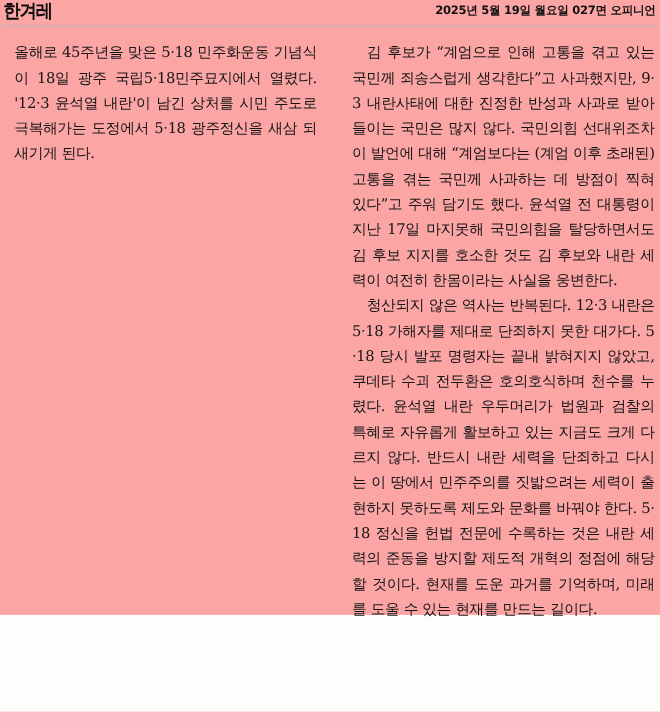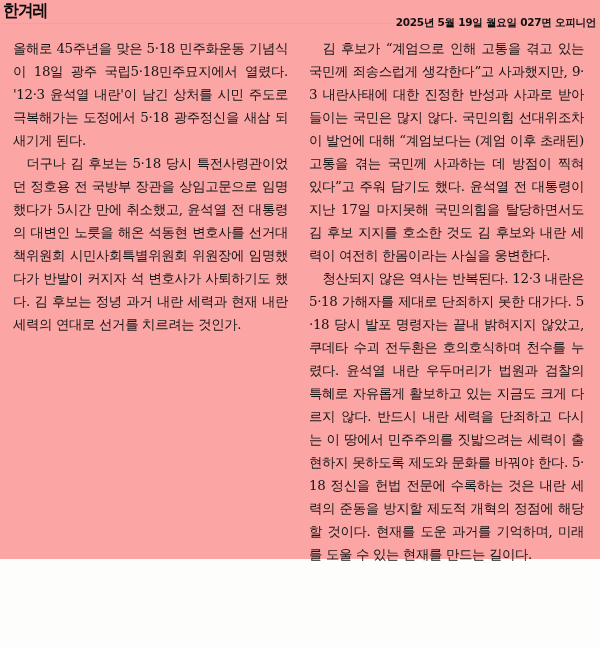--- a/index.html
+++ b/index.html
@@ -47,21 +47,21 @@
     white-space: nowrap;
   }
   .dateline {
     font-family: "DejaVu Sans", sans-serif;
     font-weight: 700;
     font-size: 10.5px;
     line-height: 16px;
     letter-spacing: -0.25px;
     color: #111;
     white-space: nowrap;
-    padding-top: 13px;
+    padding-top: 1px;
   }
   .rule {
     height: 1px;
     background: #b9b9b4;
     margin: 2px 2px 0 2px;
   }
 
   
   .headline-wrap {
     padding-top: 9px;
@@ -75,21 +75,21 @@
     letter-spacing: -0.6px;
     color: #0a0a0a;
     white-space: nowrap;
     display: inline-block;
     transform: scaleX(0.97);
   }
 
   
   .columns {
     display: flex;
-    gap: 21px;
+    gap: 32px;
     padding: 13px 12px 0 13px;
     box-sizing: border-box;
   }
   .col {
     width: 275px;
     flex: 0 0 275px;
   }
   .col p {
     margin: 0;
     font-family: "DejaVu Serif", "Liberation Serif", serif;
@@ -120,21 +120,20 @@
     <div class="dateline">2025년 5월 19일 월요일 027면 오피니언</div>
   </div>
 
   <div class="rule"></div>
 
 
   <div class="columns">
 
     <div class="col">
       <p>올해로 45주년을 맞은 5·18 민주화운동 기념식이 18일 광주 국립5·18민주묘지에서 열렸다. '12·3 윤석열 내란'이 남긴 상처를 시민 주도로 극복해가는 도정에서 5·18 광주정신을 새삼 되새기게 된다.</p>
-      <p class="indent">더구나 김 후보는 5·18 당시 특전사령관이었던 정호용 전 국방부 장관을 상임고문으로 임명했다가 5시간 만에 취소했고, 윤석열 전 대통령의 대변인 노릇을 해온 석동현 변호사를 선거대책위원회 시민사회특별위원회 위원장에 임명했다가 반발이 커지자 석 변호사가 사퇴하기도 했다. 김 후보는 정녕 과거 내란 세력과 현재 내란 세력의 연대로 선거를 치르려는 것인가.</p>
     </div>
 
     <div class="col">
       <p class="indent">김 후보가 “계엄으로 인해 고통을 겪고 있는 국민께 죄송스럽게 생각한다”고 사과했지만, 9·3 내란사태에 대한 진정한 반성과 사과로 받아들이는 국민은 많지 않다. 국민의힘 선대위조차 이 발언에 대해 “계엄보다는 (계엄 이후 초래된) 고통을 겪는 국민께 사과하는 데 방점이 찍혀 있다”고 주워 담기도 했다. 윤석열 전 대통령이 지난 17일 마지못해 국민의힘을 탈당하면서도 김 후보 지지를 호소한 것도 김 후보와 내란 세력이 여전히 한몸이라는 사실을 웅변한다.</p>
       <p class="indent">청산되지 않은 역사는 반복된다. 12·3 내란은 5·18 가해자를 제대로 단죄하지 못한 대가다. 5·18 당시 발포 명령자는 끝내 밝혀지지 않았고, 쿠데타 수괴 전두환은 호의호식하며 천수를 누렸다. 윤석열 내란 우두머리가 법원과 검찰의 특혜로 자유롭게 활보하고 있는 지금도 크게 다르지 않다. 반드시 내란 세력을 단죄하고 다시는 이 땅에서 민주주의를 짓밟으려는 세력이 출현하지 못하도록 제도와 문화를 바꿔야 한다. 5·18 정신을 헌법 전문에 수록하는 것은 내란 세력의 준동을 방지할 제도적 개혁의 정점에 해당할 것이다. 현재를 도운 과거를 기억하며, 미래를 도울 수 있는 현재를 만드는 길이다.</p>
     </div>
 
   </div>
 
 </div>

